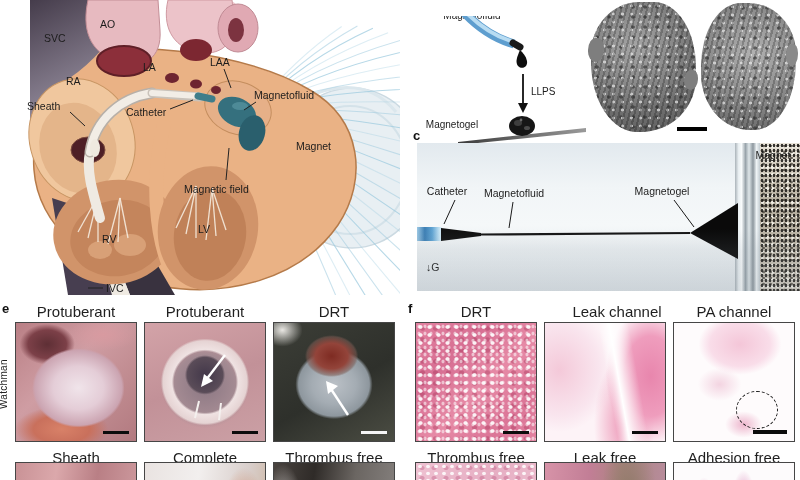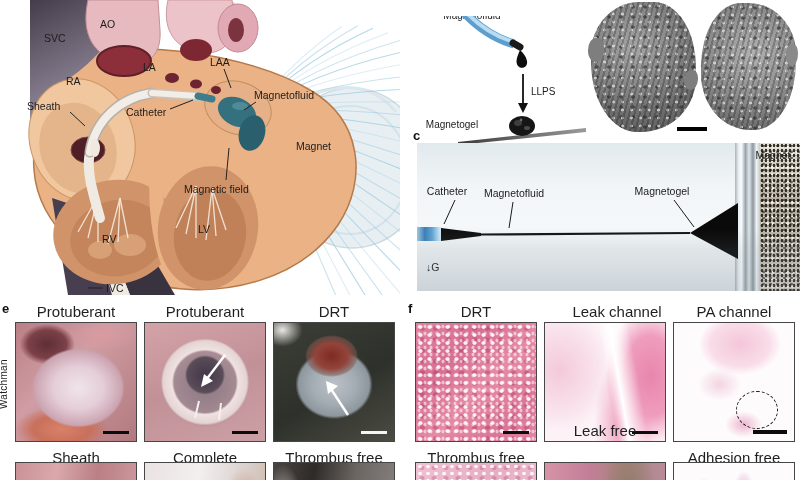--- a/index.html
+++ b/index.html
@@ -369,20 +369,20 @@
   </div>
   <div class="img-box f2" style="left:544px;top:322px;height:120px">
     <div class="sb"></div>
   </div>
   <div class="img-box f3" style="left:673px;top:322px;height:120px">
     <div class="dashed-circle"></div>
     <div class="sb long"></div>
   </div>
 
   <div class="col-label" style="left:415px;top:449px">Thrombus free</div>
-  <div class="col-label" style="left:544px;top:422px">Leak free</div>
+  <div class="col-label" style="left:544px;top:449px">Leak free</div>
   <div class="col-label" style="left:673px;top:449px">Adhesion free</div>
 
   <div class="img-box f1b" style="left:415px;top:462px;height:112px"></div>
   <div class="img-box f2b" style="left:544px;top:462px;height:112px"></div>
   <div class="img-box f3b" style="left:673px;top:462px;height:112px"></div>
 
 </div>
 
 </body></html>

